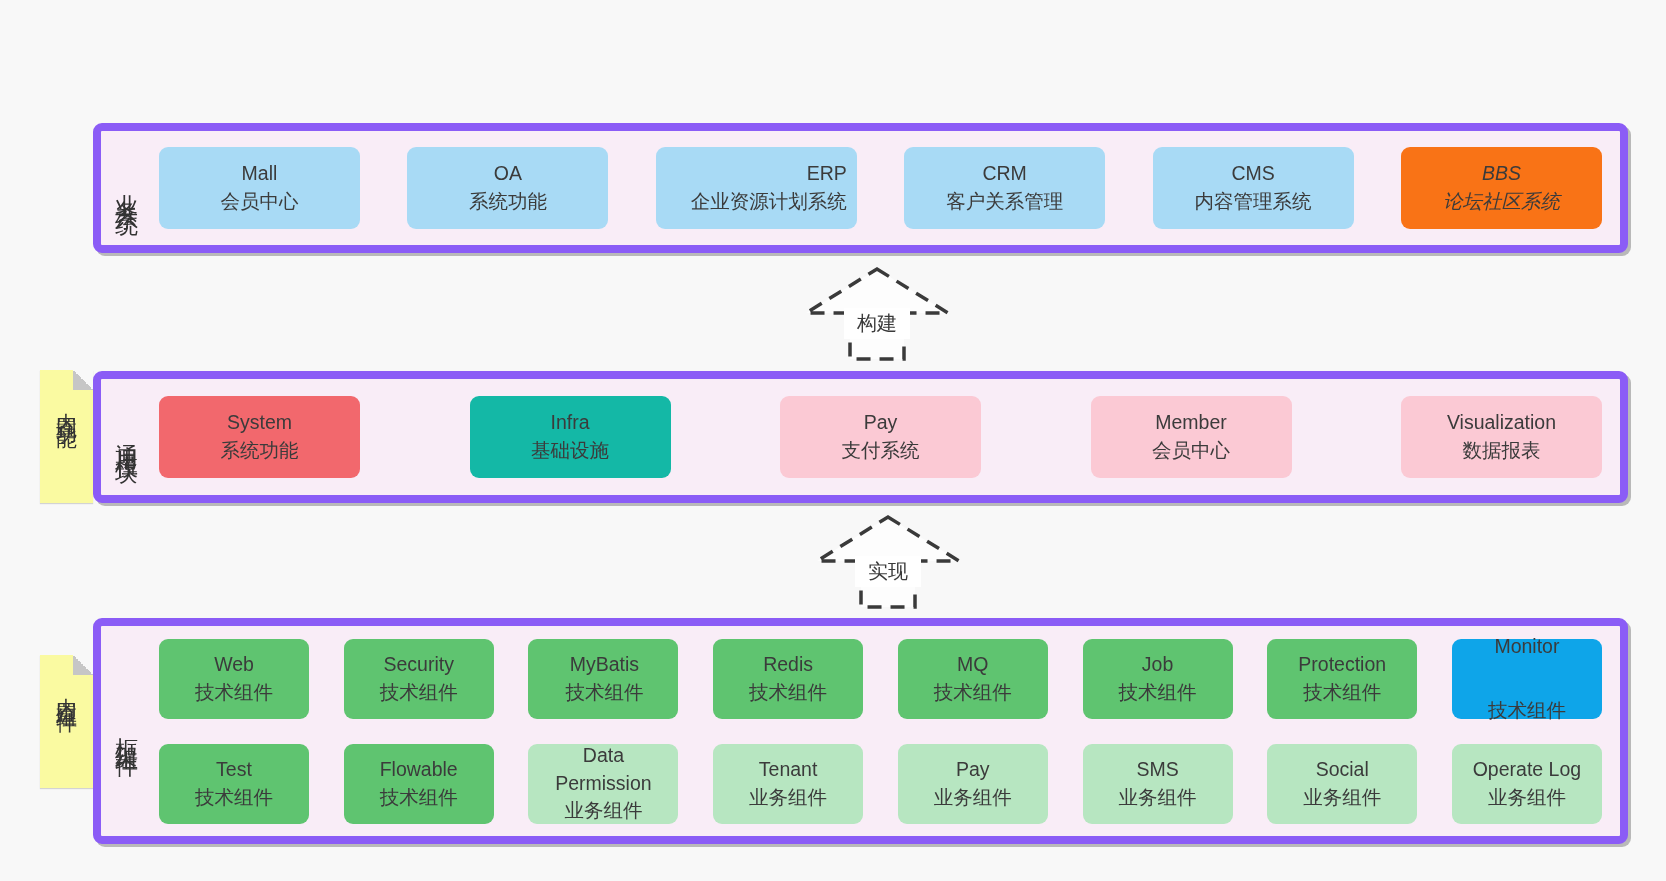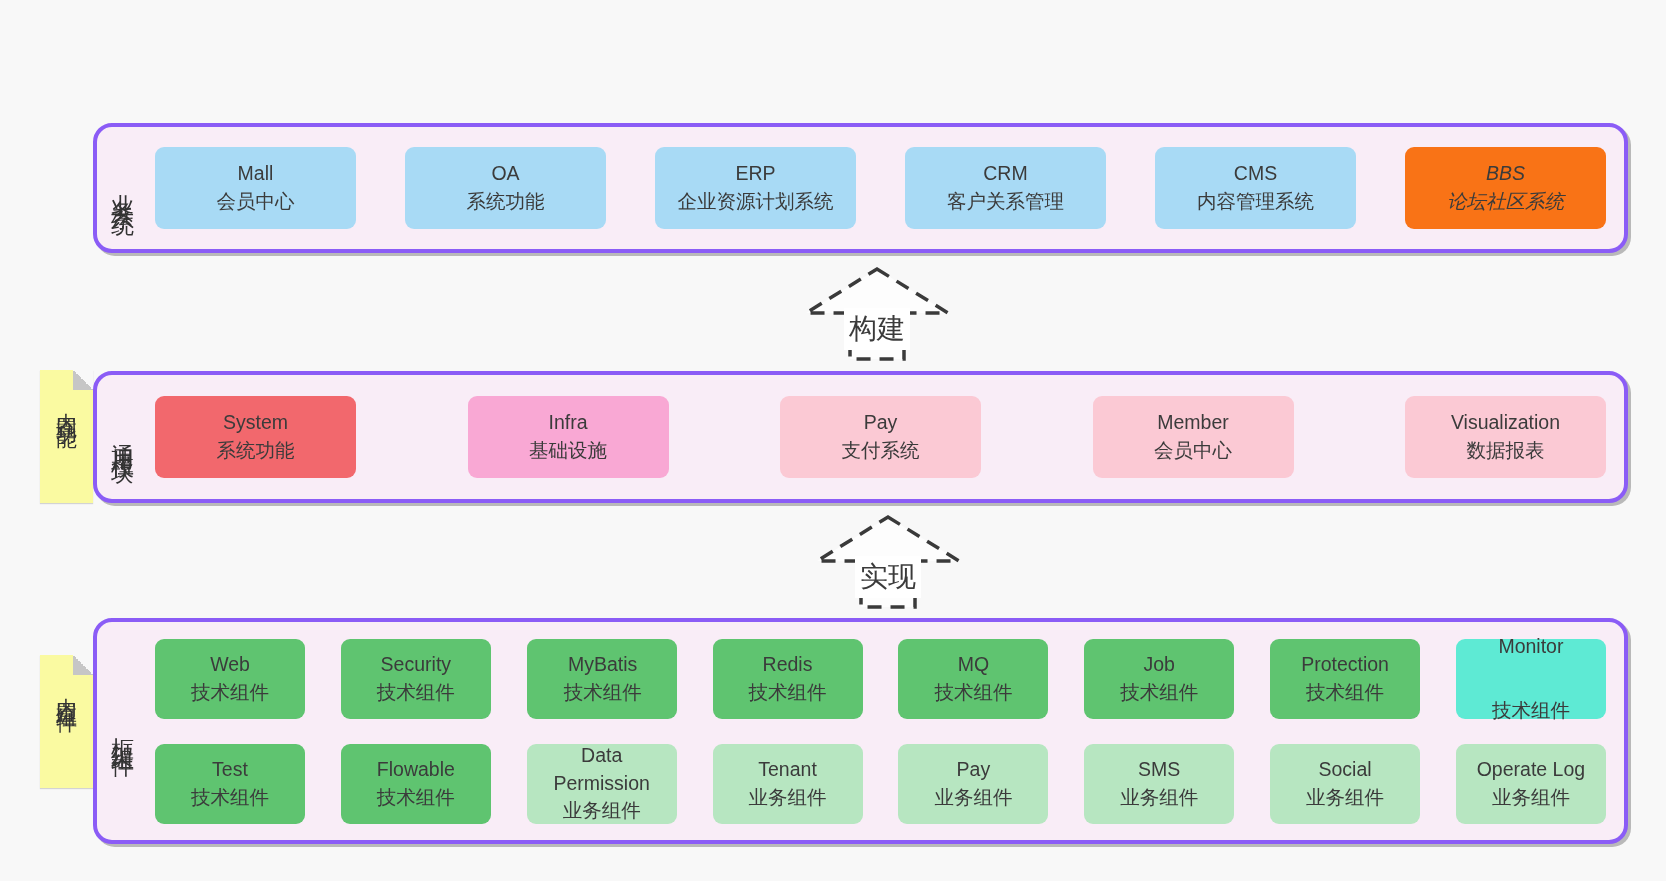--- a/index.html
+++ b/index.html
@@ -3,21 +3,21 @@
 <meta charset="utf-8">
 <style>
   html,body{margin:0;padding:0}
   body{
     position:relative;width:1666px;height:881px;overflow:hidden;
     background:#f8f8f8;color:#3b3b3b;
     font-family:"Liberation Sans","DejaVu Sans",sans-serif;
   }
   .band{
     position:absolute;left:93px;width:1535px;box-sizing:border-box;
-    background:#f9edf7;border:4px solid #8b5cf6;border-radius:19px;
+    background:#f9edf7;border:8px solid #8b5cf6;border-radius:9px;
     box-shadow:3px 3px 0 rgba(90,90,90,.40);
     display:flex;
   }
   #band-business{top:123px;height:130px}
   #band-modules{top:371px;height:132px}
   #band-framework{top:618px;height:226px}
   .band-label{
     position:absolute;left:11px;top:50%;transform:translateY(-50%);
     writing-mode:vertical-rl;text-orientation:upright;
     font-size:23px;letter-spacing:6px;color:#333;white-space:nowrap;
@@ -47,21 +47,21 @@
   .sticky-text{
     position:absolute;top:26px;left:50%;transform:translateX(-50%);
     writing-mode:vertical-rl;text-orientation:upright;
     font-size:21px;letter-spacing:5px;color:#333;white-space:nowrap;
   }
   .arrow{position:absolute;width:150px;height:96px}
   #arrow-build{left:802px;top:266px}
   #arrow-implement{left:813px;top:514px}
   .arrow-label{
     position:absolute;width:66px;padding:2px 0;text-align:center;
-    font-size:28px;background:#ffffff;color:#3b3b3b;
+    font-size:20px;background:#ffffff;color:#3b3b3b;
   }
   #arrow-build-label{left:844px;top:308px}
   #arrow-implement-label{left:855px;top:556px}
 </style>
 </head>
 <body>
 
 <div class="sticky" id="sticky-modules">
   <div class="fold"></div>
   <div class="sticky-text">内置功能</div>
@@ -76,21 +76,21 @@
   <div class="band-content">
     <div class="box-row">
         <div class="box w6" style="background: rgb(168, 218, 245);">
           <div>Mall</div>
           <div>会员中心</div>
         </div>
         <div class="box w6" style="background: rgb(168, 218, 245);">
           <div>OA</div>
           <div>系统功能</div>
         </div>
-        <div class="box w6" style="background: rgb(168, 218, 245);">
+        <div class="box w6" style="background: rgb(168, 218, 245); text-align: right;">
           <div>ERP</div>
           <div>企业资源计划系统</div>
         </div>
         <div class="box w6" style="background: rgb(168, 218, 245);">
           <div>CRM</div>
           <div>客户关系管理</div>
         </div>
         <div class="box w6" style="background: rgb(168, 218, 245);">
           <div>CMS</div>
           <div>内容管理系统</div>
@@ -109,21 +109,21 @@
 <div class="arrow-label" id="arrow-build-label">构建</div>
 
 <div class="band" id="band-modules">
   <div class="band-label">通用模块</div>
   <div class="band-content">
     <div class="box-row">
         <div class="box w6" style="background: rgb(242, 104, 109);">
           <div>System</div>
           <div>系统功能</div>
         </div>
-        <div class="box w6" style="background: #f9a8d4;">
+        <div class="box w6" style="background: #14b8a6;">
           <div>Infra</div>
           <div>基础设施</div>
         </div>
         <div class="box w6" style="background: rgb(251, 201, 212);">
           <div>Pay</div>
           <div>支付系统</div>
         </div>
         <div class="box w6" style="background: rgb(251, 201, 212);">
           <div>Member</div>
           <div>会员中心</div>
@@ -166,21 +166,21 @@
           <div>技术组件</div>
         </div>
         <div class="box w8" style="background: rgb(95, 196, 112);">
           <div>Job</div>
           <div>技术组件</div>
         </div>
         <div class="box w8" style="background: rgb(95, 196, 112);">
           <div>Protection</div>
           <div>技术组件</div>
         </div>
-        <div class="box w8" style="background: #5eead4; gap: 36px;">
+        <div class="box w8" style="background: #0ea5e9; gap: 36px;">
           <div>Monitor</div>
           <div>技术组件</div>
         </div>
       </div>
     <div class="box-row">
         <div class="box w8" style="background: rgb(95, 196, 112);">
           <div>Test</div>
           <div>技术组件</div>
         </div>
         <div class="box w8" style="background: rgb(95, 196, 112);">

